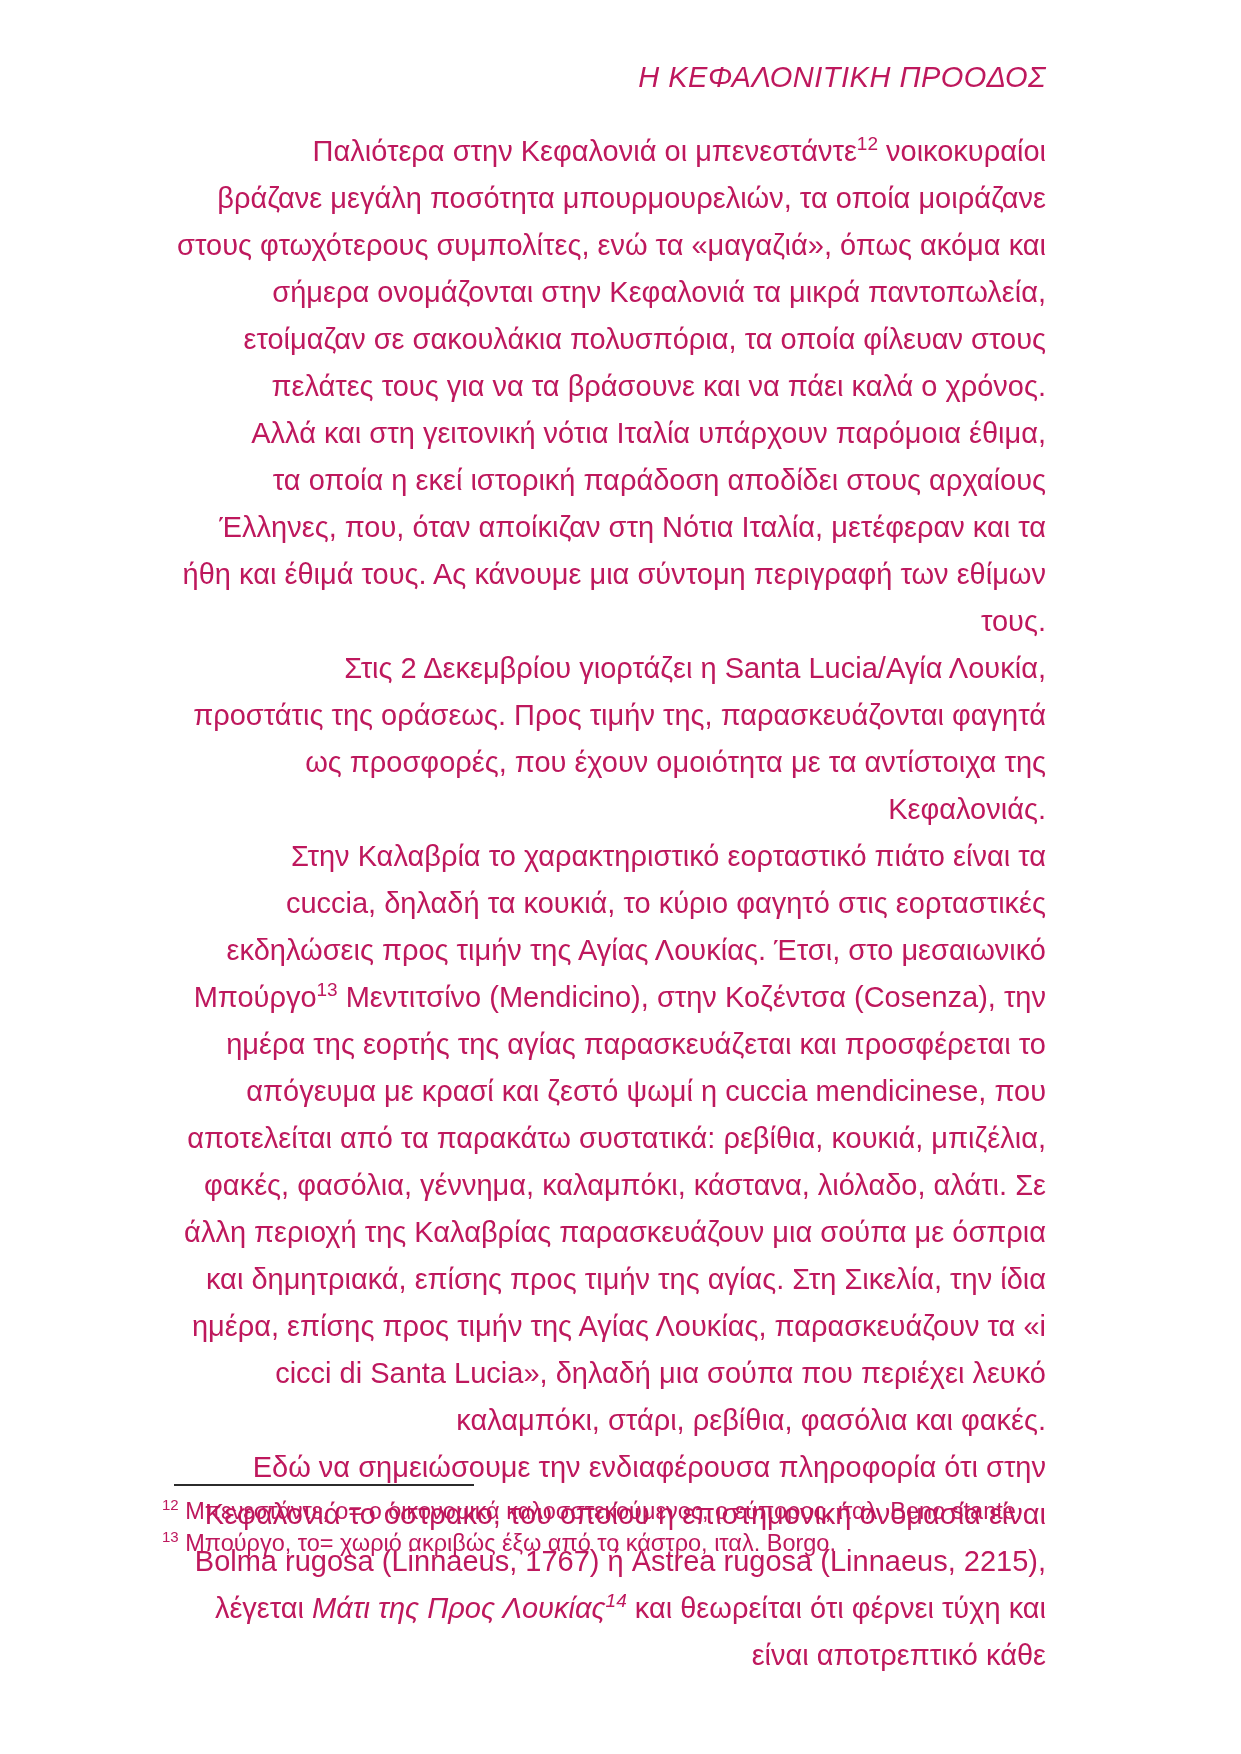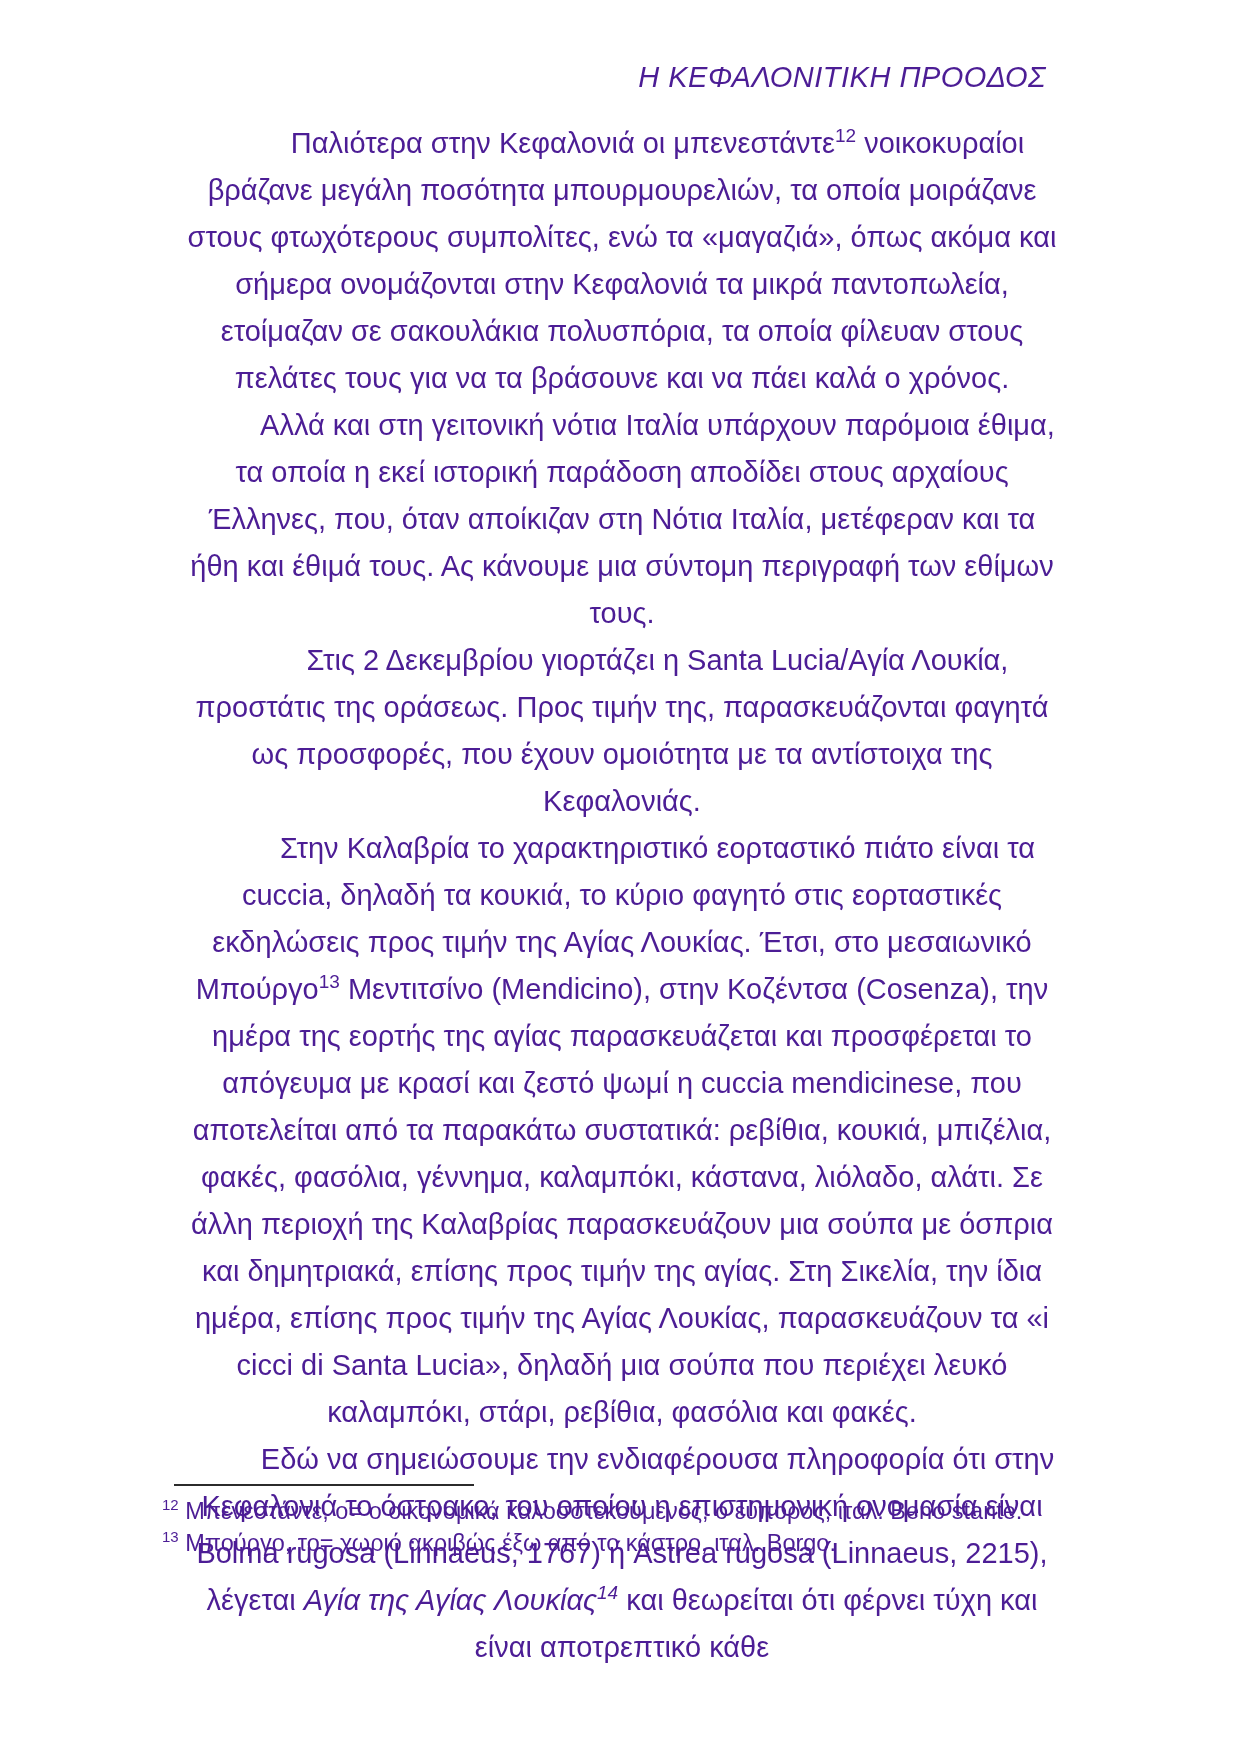--- a/index.html
+++ b/index.html
@@ -5,45 +5,44 @@
   html, body {
     margin: 0;
     padding: 0;
     background: #ffffff;
   }
   .page {
     position: relative;
     width: 1241px;
     height: 1754px;
     background: #ffffff;
-    color: #4c1d95;
+    color: #be185d;
     font-family: "Liberation Sans", "DejaVu Sans", sans-serif;
     overflow: hidden;
   }
   .running-header {
     position: absolute;
     top: 60px;
     left: 166px;
     width: 880px;
     text-align: right;
     font-style: italic;
     font-size: 29px;
     line-height: 34px;
     letter-spacing: 0.5px;
     white-space: nowrap;
   }
   .body-text {
     position: absolute;
-    top: 120px;
+    top: 128px;
     left: 166px;
     width: 880px;
     font-size: 29px;
     line-height: 47px;
-    text-align: center;
-    margin-left: 16px;
+    text-align: right;
   }
   .body-text p {
     margin: 0;
     text-indent: 71px;
   }
   .body-text sup {
     font-size: 19px;
     line-height: 0;
     vertical-align: super;
   }
@@ -83,21 +82,21 @@
   <div class="body-text">
 
     <p><span>Παλιότερα στην Κεφαλονιά οι μπενεστάντε</span><sup>12</sup><span> νοικοκυραίοι βράζανε μεγάλη ποσότητα μπουρμουρελιών, τα οποία μοιράζανε στους φτωχότερους συμπολίτες, ενώ τα «μαγαζιά», όπως ακόμα και σήμερα ονομάζονται στην Κεφαλονιά τα μικρά παντοπωλεία, ετοίμαζαν σε σακουλάκια πολυσπόρια, τα οποία φίλευαν στους πελάτες τους για να τα βράσουνε και να πάει καλά ο χρόνος.</span></p>
 
     <p><span>Αλλά και στη γειτονική νότια Ιταλία υπάρχουν παρόμοια έθιμα, τα οποία η εκεί ιστορική παράδοση αποδίδει στους αρχαίους Έλληνες, που, όταν αποίκιζαν στη Νότια Ιταλία, μετέφεραν και τα ήθη και έθιμά τους. Ας κάνουμε μια σύντομη περιγραφή των εθίμων τους.</span></p>
 
     <p><span>Στις 2 Δεκεμβρίου γιορτάζει η Santa Lucia/Αγία Λουκία, προστάτις της οράσεως. Προς τιμήν της, παρασκευάζονται φαγητά ως προσφορές, που έχουν ομοιότητα με τα αντίστοιχα της Κεφαλονιάς.</span></p>
 
     <p><span>Στην Καλαβρία το χαρακτηριστικό εορταστικό πιάτο είναι τα cuccia, δηλαδή τα κουκιά, το κύριο φαγητό στις εορταστικές εκδηλώσεις προς τιμήν της Αγίας Λουκίας. Έτσι, στο μεσαιωνικό Μπούργο</span><sup>13</sup><span> Μεντιτσίνο (Mendicino), στην Κοζέντσα (Cosenza), την ημέρα της εορτής της αγίας παρασκευάζεται και προσφέρεται το απόγευμα με κρασί και ζεστό ψωμί η cuccia mendicinese, που αποτελείται από τα παρακάτω συστατικά: ρεβίθια, κουκιά, μπιζέλια, φακές, φασόλια, γέννημα, καλαμπόκι, κάστανα, λιόλαδο, αλάτι. Σε άλλη περιοχή της Καλαβρίας παρασκευάζουν μια σούπα με όσπρια και δημητριακά, επίσης προς τιμήν της αγίας. Στη Σικελία, την ίδια ημέρα, επίσης προς τιμήν της Αγίας Λουκίας, παρασκευάζουν τα «i cicci di Santa Lucia», δηλαδή μια σούπα που περιέχει λευκό καλαμπόκι, στάρι, ρεβίθια, φασόλια και φακές.</span></p>
 
-    <p><span>Εδώ να σημειώσουμε την ενδιαφέρουσα πληροφορία ότι στην Κεφαλονιά το όστρακο, του οποίου η επιστημονική ονομασία είναι Bolma rugosa (Linnaeus, 1767) ή Astrea rugosa (Linnaeus, 2215), λέγεται </span><span class="italic-run">Αγία της Αγίας Λουκίας</span><sup class="italic-run">14</sup><span> και θεωρείται ότι φέρνει τύχη και είναι αποτρεπτικό κάθε</span></p>
+    <p><span>Εδώ να σημειώσουμε την ενδιαφέρουσα πληροφορία ότι στην Κεφαλονιά το όστρακο, του οποίου η επιστημονική ονομασία είναι Bolma rugosa (Linnaeus, 1767) ή Astrea rugosa (Linnaeus, 2215), λέγεται </span><span class="italic-run">Μάτι της Προς Λουκίας</span><sup class="italic-run">14</sup><span> και θεωρείται ότι φέρνει τύχη και είναι αποτρεπτικό κάθε</span></p>
 
   </div>
 
   <div class="footnote-area">
 
     <div class="footnote-separator"></div>
 
     <p><sup>12</sup><span> Μπενεστάντε, ο= ο οικονομικά καλοσστεκούμενος, ο εύπορος, ιταλ. Beno stante.</span></p>
 
     <p><sup>13</sup><span> Μπούργο, το= χωριό ακριβώς έξω από το κάστρο, ιταλ. Borgo.</span></p>

